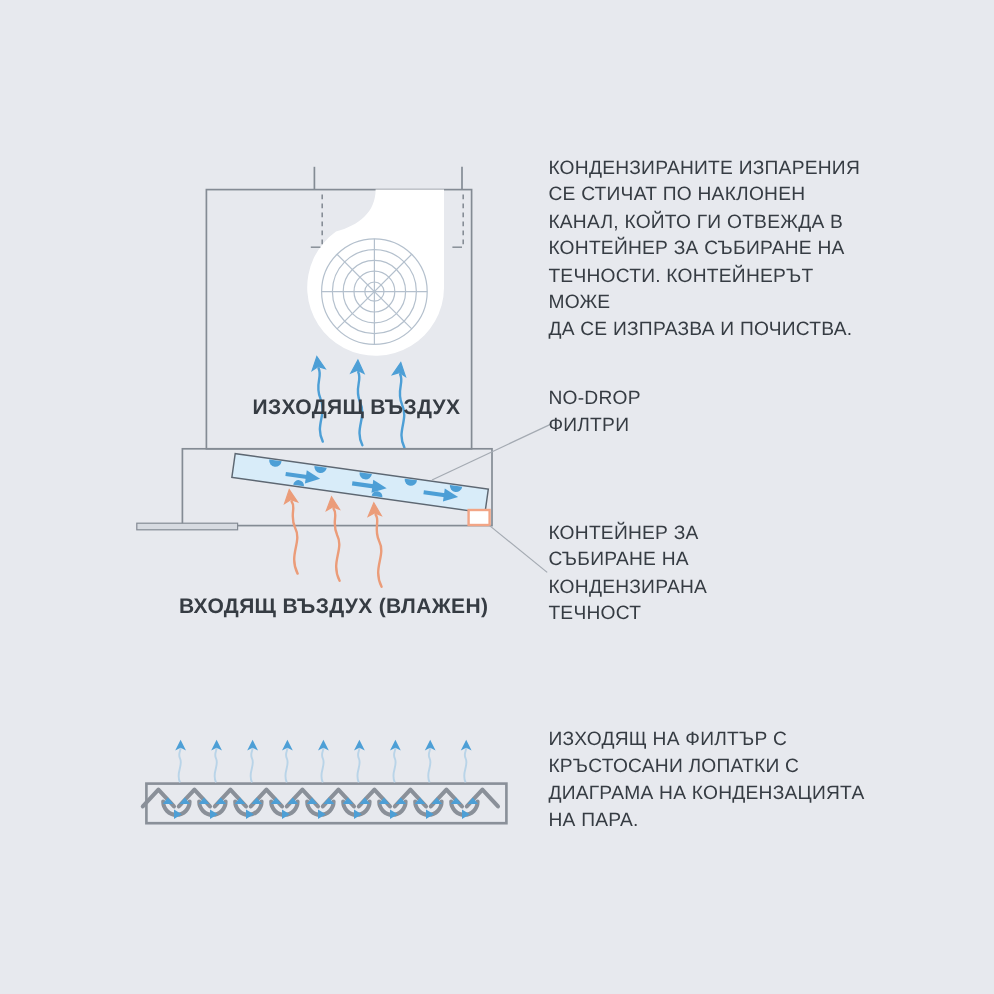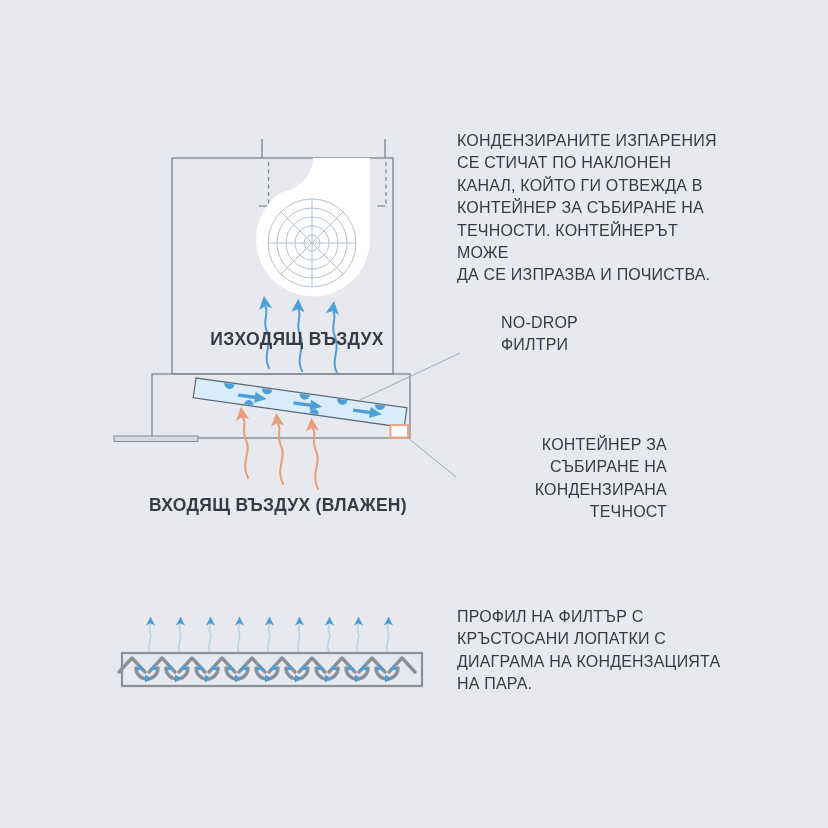--- a/index.html
+++ b/index.html
@@ -11,22 +11,22 @@
   html,body{margin:0;padding:0;background:var(--bg);}
   .stage{
     position:relative;width:828px;height:828px;background:var(--bg);
     font-family:"Liberation Sans","DejaVu Sans",sans-serif;overflow:hidden;
   }
   .diagram-svg{position:absolute;left:0;top:0;width:828px;height:828px;}
   .txt{position:absolute;white-space:pre-line;color:var(--text);}
   .para{font-size:16px;line-height:22.4px;letter-spacing:.2px;}
   .caption{font-size:17.5px;letter-spacing:.3px;text-align:center;}
   .p1{left:457px;top:130px;width:275px;}
-  .p2{left:457px;top:312px;width:210px;margin-left:44px;}
-  .p3{left:457px;top:434px;width:210px;text-align:right;}
+  .p2{left:457px;top:322px;width:210px;}
+  .p3{left:457px;top:434px;width:210px;}
   .p4{left:457px;top:606px;width:275px;}
   .cap1{left:196px;top:329px;width:202px;font-weight:bold;}
   .cap2{left:147px;top:495px;width:262px;font-weight:bold;}
   .box{fill:none;stroke:var(--line);stroke-width:1.4;}
   .ln{stroke:var(--line);stroke-width:1.4;}
   .dash{stroke:var(--line);stroke-width:1.3;stroke-dasharray:4 3.5;fill:none;}
   .grille{stroke:var(--grille);stroke-width:1;fill:none;}
   .flow{fill:none;stroke-width:2;stroke-linecap:round;}
   .blueflow{stroke:var(--blue);color:var(--blue);}
   .orangeflow{stroke:var(--orange);color:var(--orange);}
@@ -202,20 +202,20 @@
 КАНАЛ, КОЙТО ГИ ОТВЕЖДА В
 КОНТЕЙНЕР ЗА СЪБИРАНЕ НА
 ТЕЧНОСТИ. КОНТЕЙНЕРЪТ МОЖЕ
 ДА СЕ ИЗПРАЗВА И ПОЧИСТВА.</div>
   <div class="txt para p2">NO-DROP
 ФИЛТРИ</div>
   <div class="txt para p3">КОНТЕЙНЕР ЗА
 СЪБИРАНЕ НА
 КОНДЕНЗИРАНА
 ТЕЧНОСТ</div>
-  <div class="txt para p4">ПРОФИЛ НА ФИЛТЪР С
+  <div class="txt para p4">ИЗХОДЯЩ НА ФИЛТЪР С
 КРЪСТОСАНИ ЛОПАТКИ С
 ДИАГРАМА НА КОНДЕНЗАЦИЯТА
 НА ПАРА.</div>
   <div class="txt caption cap1">ИЗХОДЯЩ ВЪЗДУХ</div>
   <div class="txt caption cap2">ВХОДЯЩ ВЪЗДУХ (ВЛАЖЕН)</div>
 
 </div>
 
 </body></html>

